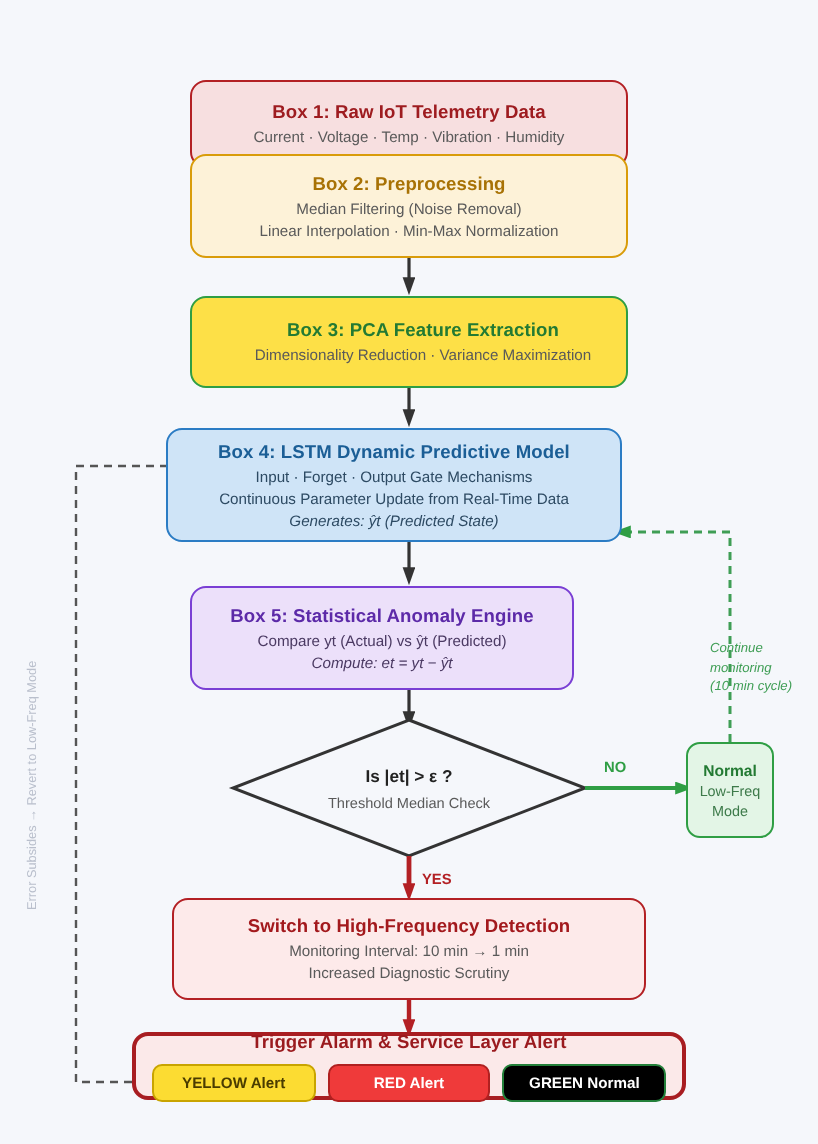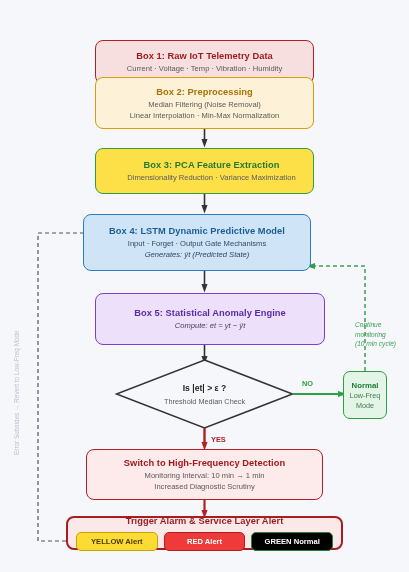--- a/index.html
+++ b/index.html
@@ -165,25 +165,27 @@
   </div>
 
   <div class="node green" id="n3" style="left:95px;top:148px;width:219px;height:46px;">
     <div class="ttl">Box 3: PCA Feature Extraction</div>
     <div class="sub">Dimensionality Reduction · Variance Maximization</div>
   </div>
 
   <div class="node blue" id="n4" style="left:83px;top:214px;width:228px;height:57px;">
     <div class="ttl">Box 4: LSTM Dynamic Predictive Model</div>
     <div class="sub">Input · Forget · Output Gate Mechanisms</div>
+    <div class="sub">Continuous Parameter Update from Real-Time Data</div>
     <div class="sub em">Generates: ŷt (Predicted State)</div>
   </div>
 
-  <div class="node purple" id="n5" style="left:95px;top:293px;width:230px;height:52px;">
+  <div class="node purple" id="n5" style="left:95px;top:293px;width:192px;height:52px;">
     <div class="ttl">Box 5: Statistical Anomaly Engine</div>
+    <div class="sub">Compare yt (Actual) vs ŷt (Predicted)</div>
     <div class="sub em">Compute: et = yt − ŷt</div>
   </div>
 
   <div id="decision" style="left:116.5px;top:360px;">
     <div class="dtext">
       <div class="dttl">Is |et| &gt; ε ?</div>
       <div class="dsub">Threshold Median Check</div>
     </div>
   </div>
 

